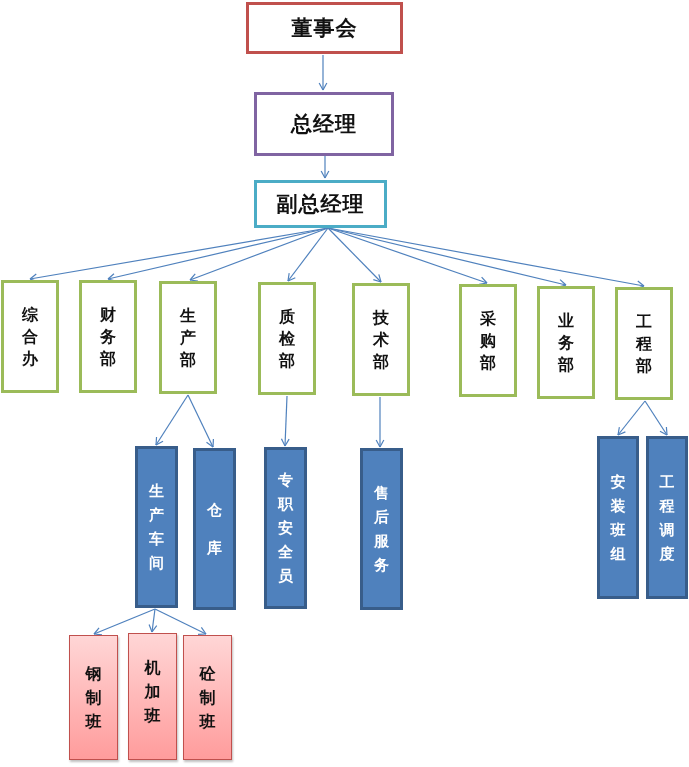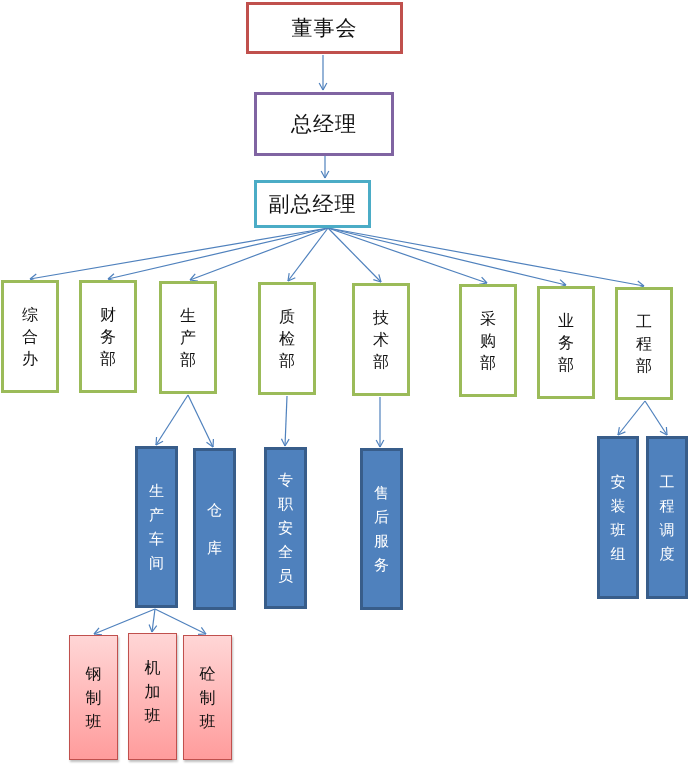--- a/index.html
+++ b/index.html
@@ -1,19 +1,19 @@
 <!DOCTYPE html>
 <html><head>
 <meta charset="utf-8">
 <style>
   html, body { margin:0; padding:0; background:#ffffff; }
   body { width:689px; height:767px; position:relative; overflow:hidden;
          font-family:"DejaVu Sans", sans-serif; }
   #lines { position:absolute; left:0; top:0; width:689px; height:767px; }
-  .box { position:absolute; box-sizing:border-box; display:flex; align-items:center; justify-content:center; background:#fff; }
+  .box { position:absolute; box-sizing:border-box; display:flex; align-items:center; justify-content:center; background:#fff;font-weight:bold; }
   .hbox { font-size:21px; color:#111; letter-spacing:1px; }
   .vbox { flex-direction:column; font-size:16px; color:#111; line-height:22px; }
   .vbox span.ch { display:block; text-align:center; }
   .green { border:3px solid #9bbb59; }
   .blue { background:#4f81bd; border:3px solid #385d8a; color:#fff; font-size:15px; line-height:24px; }
   .pink { background:linear-gradient(to bottom,#ffd6d6 0%,#ffb3b3 60%,#ff9c9c 100%); border:1px solid #c0504d; font-size:16px; line-height:24px; color:#111; box-shadow:1px 2px 2px rgba(0,0,0,0.25); }
   .label { text-align:center; }
 </style>
 </head>
 <body>
@@ -115,21 +115,21 @@
       <line x1="206" y1="634" x2="201.38418434093276" y2="627.4659166058651" stroke="#4f81bd" stroke-width="1.2"></line>
     </g>
   </svg>
 
 <div class="box hbox" id="n-board" style="left:246px;top:2px;width:157px;height:52px;border:3px solid #c0504d;">
   <span class="label">董事会</span>
 </div>
 <div class="box hbox" id="n-gm" style="left:254px;top:92px;width:140px;height:64px;border:3px solid #8064a2;">
   <span class="label">总经理</span>
 </div>
-<div class="box hbox" id="n-dgm" style="left:254px;top:180px;width:117px;height:48px;border:3px solid #4bacc6;">
+<div class="box hbox" id="n-dgm" style="left:254px;top:180px;width:133px;height:48px;border:3px solid #4bacc6;">
   <span class="label">副总经理</span>
 </div>
 
 <div class="box vbox green" id="d0" style="left:1px;top:280px;width:58px;height:113px;">
   <div class="vtext" aria-label="综合办">
       <span class="ch">综</span>
       <span class="ch">合</span>
       <span class="ch">办</span>
     </div>
 </div>

